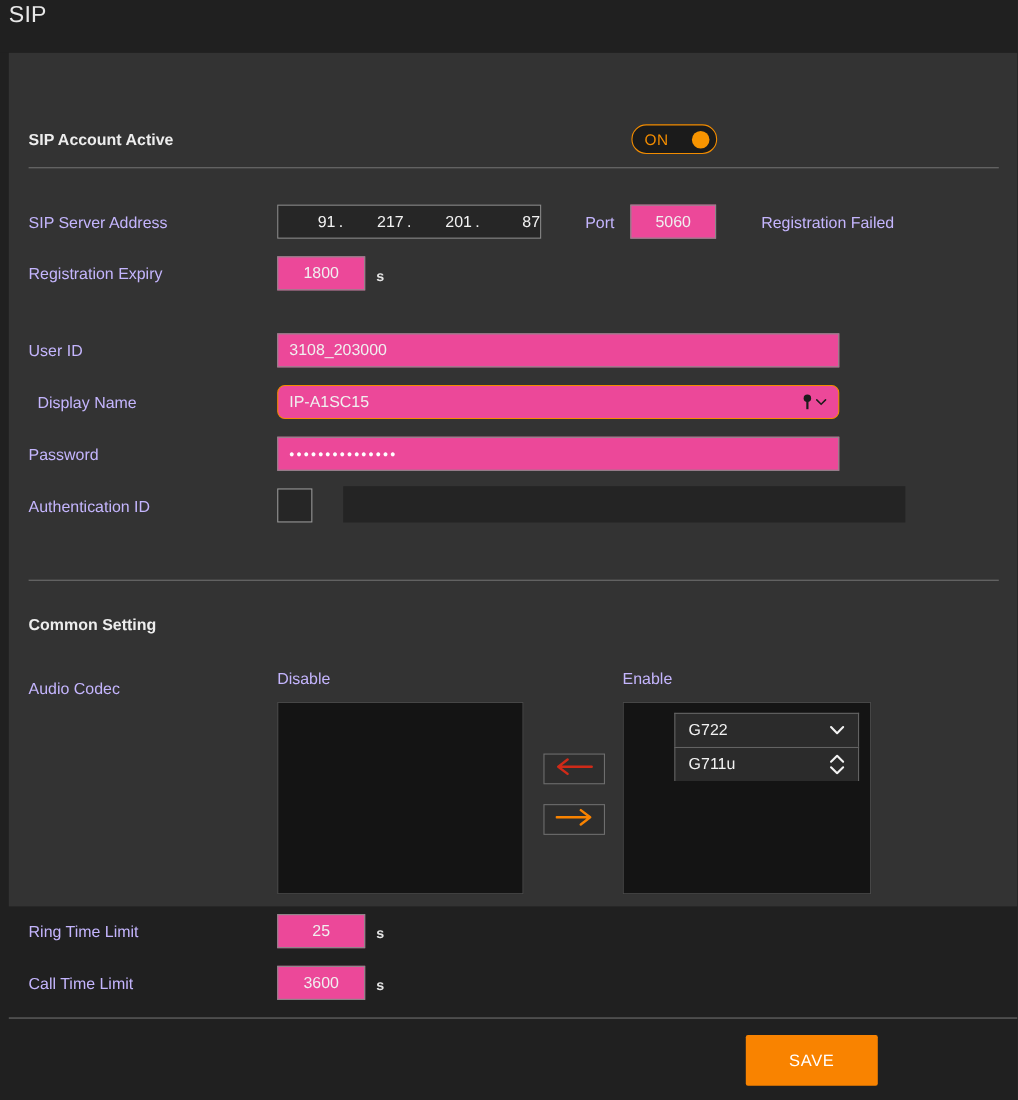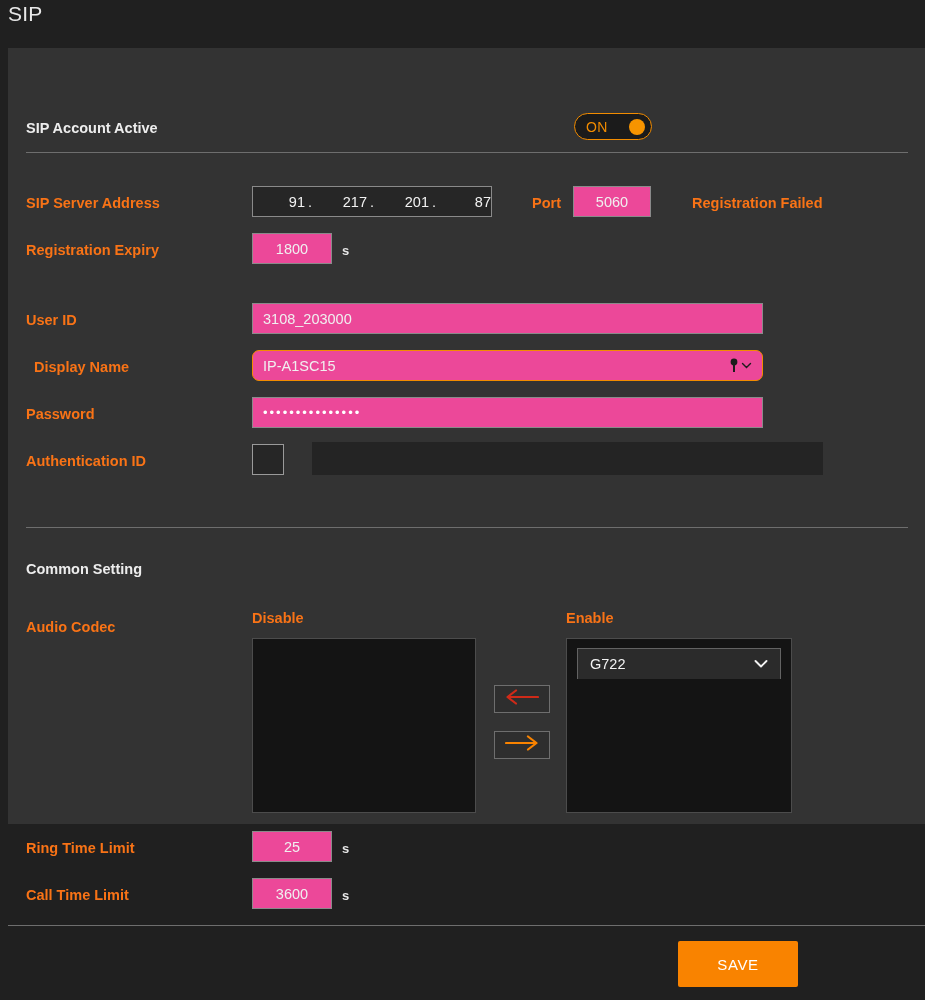--- a/index.html
+++ b/index.html
@@ -47,23 +47,22 @@
     left: 18px;
     width: 882px;
     height: 1px;
     background: #6e6e6e;
   }
 
   
   .label {
     position: absolute;
     font-size: 14.5px;
-    color: #f97316;
+    color: #c4b5fd;
     white-space: nowrap;
-    font-weight: bold;
   }
   .label.bold { font-weight: bold; color: #ededed; }
 
   .unit {
     position: absolute;
     font-size: 13px;
     font-weight: bold;
     color: #e6e6e6;
   }
 
@@ -162,21 +161,21 @@
     border: none;
   }
 
   
   .listbox {
     position: absolute;
     background: #141414;
     border: 1px solid #4c4c4c;
   }
   .listbox.disable { left: 244px; top: 590px; width: 224px; height: 175px; }
-  .listbox.enable  { left: 558px; top: 590px; width: 226px; height: 175px; }
+  .listbox.enable  { left: 558px; top: 590px; width: 226px; height: 175px; padding-left: 36px; }
 
   .codec-item {
     position: relative;
     margin: 0 10px;
     height: 31px;
     background: #2b2b2b;
     border: 1px solid #636363;
     border-bottom: none;
     display: flex;
     align-items: center;
@@ -324,20 +323,31 @@
 
     <div class="listbox enable">
       <div class="codec-item">
         <span>G722</span>
         <span class="chev-wrap">
           <svg width="14" height="9" viewBox="0 0 14 9">
               <path d="M1.5 1.5 L7 7 L12.5 1.5" stroke="#f2f2f2" stroke-width="1.9" fill="none" stroke-linecap="round" stroke-linejoin="round"></path>
             </svg>
         </span>
       </div>
+      <div class="codec-item">
+        <span>G711u</span>
+        <span class="chev-wrap">
+          <svg width="14" height="8" viewBox="0 0 14 8">
+              <path d="M1.5 6.5 L7 1 L12.5 6.5" stroke="#f2f2f2" stroke-width="1.9" fill="none" stroke-linecap="round" stroke-linejoin="round"></path>
+            </svg>
+          <svg width="14" height="8" viewBox="0 0 14 8" style="margin-top:2px">
+              <path d="M1.5 1.5 L7 7 L12.5 1.5" stroke="#f2f2f2" stroke-width="1.9" fill="none" stroke-linecap="round" stroke-linejoin="round"></path>
+            </svg>
+        </span>
+      </div>
     </div>
 
     <div class="arrowbtn up">
       <span>
         <svg width="34" height="16" viewBox="0 0 34 16">
           <path d="M33 8 L3 8 M11 1.5 L2.5 8 L11 14.5" stroke="#cf2a18" stroke-width="2.2" fill="none" stroke-linecap="round" stroke-linejoin="round"></path>
         </svg>
       </span>
     </div>
 

